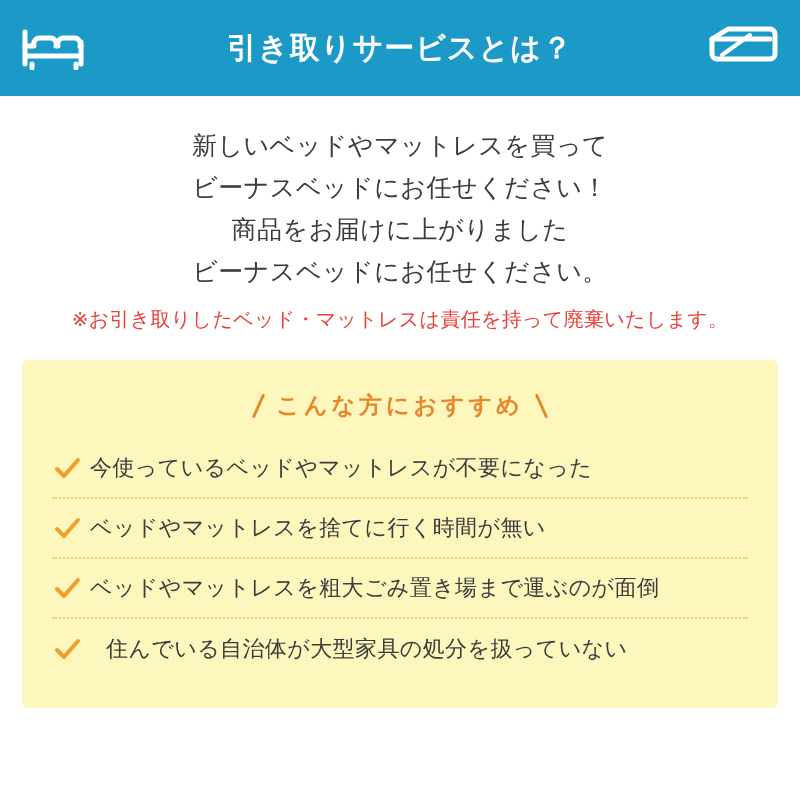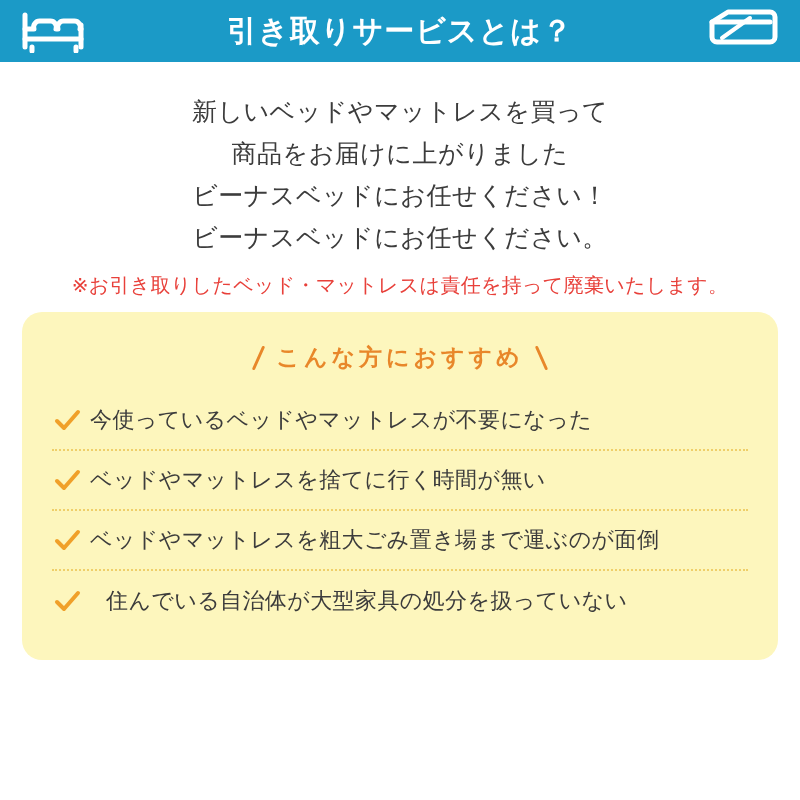--- a/index.html
+++ b/index.html
@@ -11,21 +11,21 @@
     height: 800px;
     background: #ffffff;
     font-family: "Liberation Sans", "DejaVu Sans", sans-serif;
     overflow: hidden;
   }
 
   
   .header {
     position: relative;
     width: 800px;
-    height: 62px;
+    height: 96px;
     background: #1b9ac7;
     display: flex;
     align-items: center;
     justify-content: center;
     box-sizing: border-box;
   }
   .header-title {
     color: #ffffff;
     font-size: 30px;
     font-weight: bold;
@@ -69,25 +69,25 @@
     font-size: 20px;
     color: #e8403a;
     line-height: 30px;
     letter-spacing: 0.3px;
     white-space: nowrap;
   }
 
   
   .panel {
     position: relative;
-    margin: 12px auto 0 auto;
+    margin: 26px auto 0 auto;
     width: 756px;
     height: 348px;
     background: #fdf6bd;
-    border-radius: 20px;
+    border-radius: 6px;
     box-sizing: border-box;
     padding: 0 30px;
   }
   .panel-heading {
     display: flex;
     align-items: center;
     justify-content: center;
     gap: 16px;
     padding-top: 30px;
     padding-bottom: 8px;
@@ -169,22 +169,22 @@
     <svg viewBox="0 0 72 46" width="72" height="46" aria-hidden="true">
       <path d="M6 14 L22 4 H64 a5 5 0 0 1 5 5 v20 a5 5 0 0 1 -5 5 H11 a5 5 0 0 1 -5 -5 Z" stroke="#ffffff" stroke-width="5" fill="none" stroke-linejoin="round"></path>
       <path d="M6 14 H64" stroke="#ffffff" stroke-width="5" fill="none" stroke-linecap="round"></path>
       <path d="M16 30 L44 10" stroke="#ffffff" stroke-width="4" stroke-linecap="round"></path>
     </svg>
   </span>
 </div>
 
 <div class="intro">
   <div class="intro-line">新しいベッドやマットレスを買って</div>
+  <div class="intro-line">ビーナスベッドにお任せください！</div>
   <div class="intro-line">商品をお届けに上がりました</div>
-  <div class="intro-line">ビーナスベッドにお任せください！</div>
   <div class="intro-line">ビーナスベッドにお任せください。</div>
   <div class="intro-note">※お引き取りしたベッド・マットレスは責任を持って廃棄いたします。</div>
 </div>
 
 <div class="panel">
 
   <div class="panel-heading">
     <span class="slash left"></span>
     <span class="panel-heading-text">こんな方におすすめ</span>
     <span class="slash right"></span>

